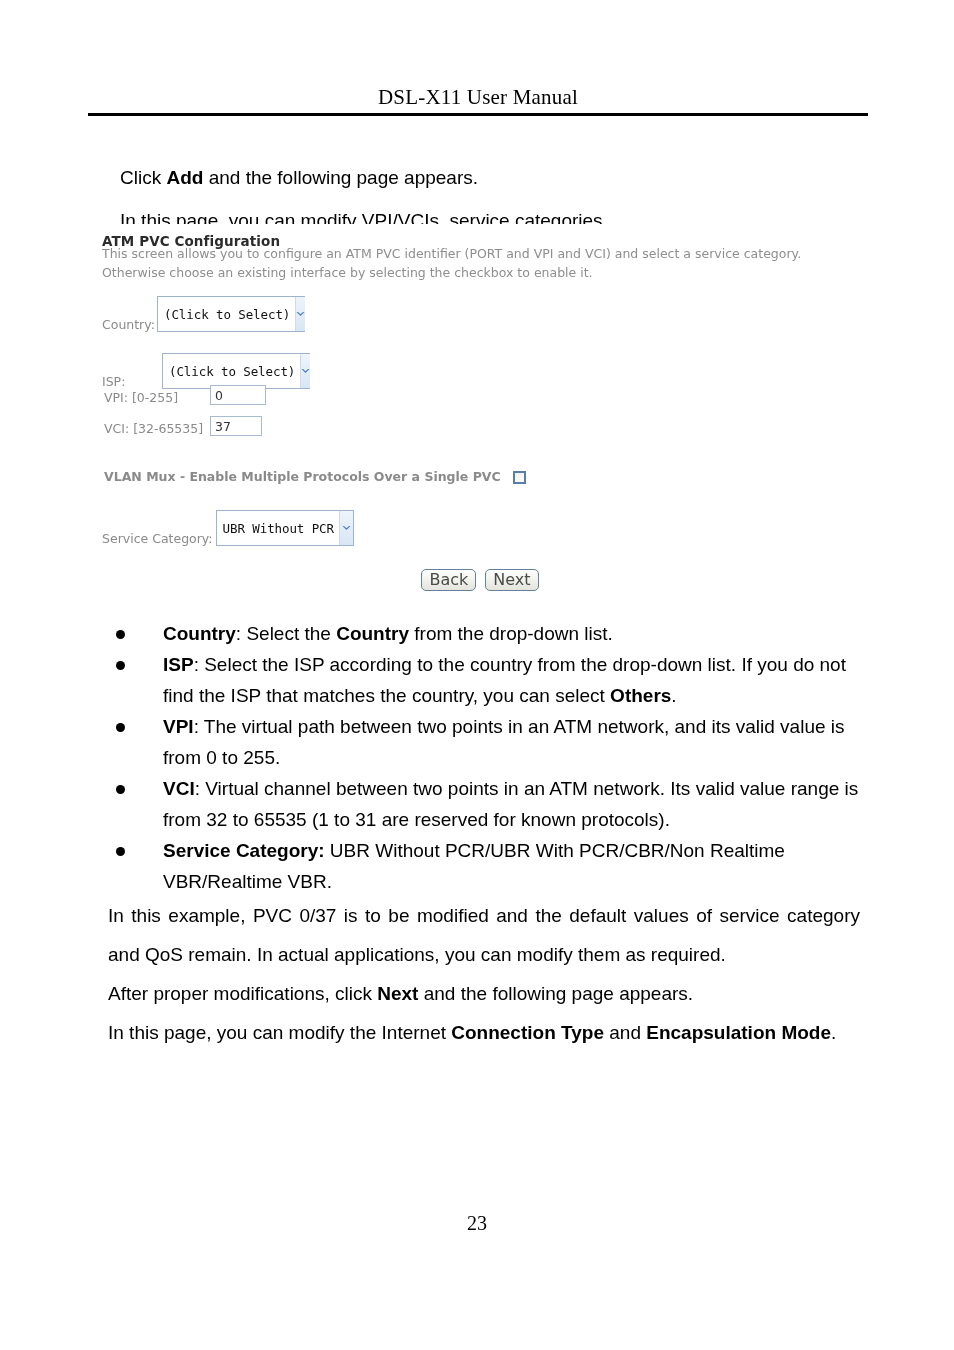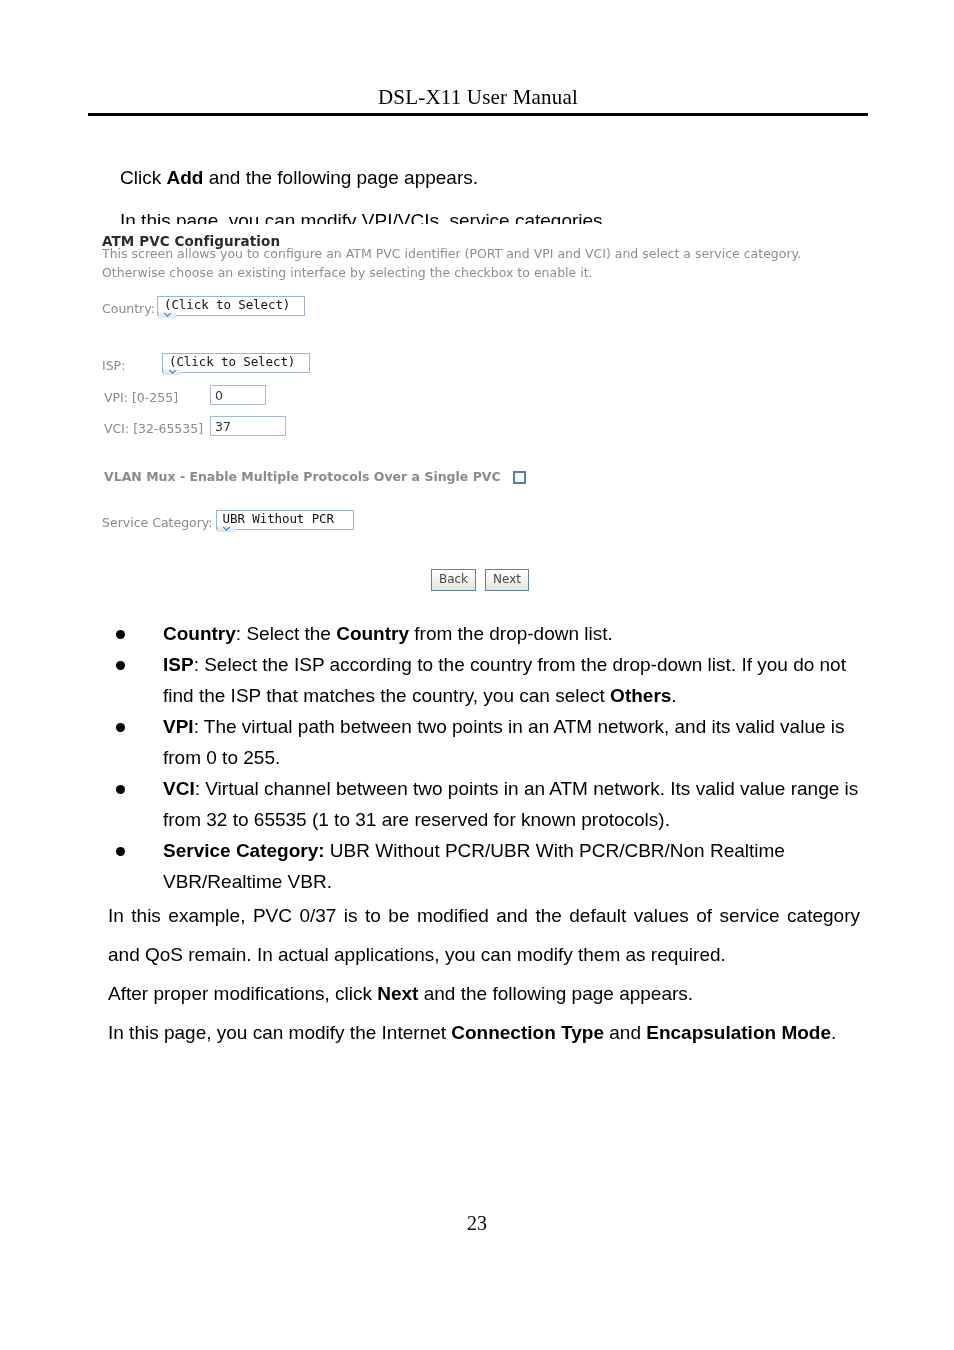--- a/index.html
+++ b/index.html
@@ -92,23 +92,22 @@
     color: #8a8a8a;
     white-space: nowrap;
   }
 
   
   .sel {
     display: inline-flex;
     align-items: stretch;
     border: 1px solid #9fb4cc;
     background: #ffffff;
-    height: 20px;
+    height: 36px;
     box-sizing: border-box;
-    flex-direction: column;
   }
   .sel .sel-text {
     font-family: "DejaVu Sans Mono", monospace;
     font-size: 12.5px;
     color: #111;
     padding: 0 5px 0 6px;
     display: flex;
     align-items: center;
     white-space: nowrap;
     letter-spacing: -0.1px;
@@ -151,24 +150,24 @@
     position: absolute;
     left: 0;
     top: 345px;
     width: 760px;
     display: flex;
     justify-content: center;
     gap: 9px;
   }
   .btn {
     border: 1px solid #63809f;
-    border-radius: 0;
+    border-radius: 5px;
     background: linear-gradient(to bottom, #fdfdfb 0%, #f1f1ec 55%, #e4e4dd 100%);
     font-family: "DejaVu Sans", sans-serif;
-    font-size: 12px;
+    font-size: 16px;
     color: #4a4a4a;
     padding: 2px 7px 3px 7px;
     line-height: 15px;
   }
 
   
   .bullets {
     position: absolute;
     left: 108px;
     top: 618px;
@@ -257,21 +256,21 @@
     </span>
   </div>
 
   <div class="field-row" style="left:4px; top:161px;">
     <span class="field-label" style="width:106px;">VPI: [0-255]</span>
     <span class="tin" style="width:56px;">0</span>
   </div>
 
   <div class="field-row" style="left:4px; top:192px;">
     <span class="field-label" style="width:106px;">VCI: [32-65535]</span>
-    <span class="tin" style="width:76px;">37</span>
+    <span class="tin" style="width:52px;">37</span>
   </div>
 
   <div class="field-row" style="left:4px; top:245px;font-weight:bold;">
     <span class="field-label" style="margin-right:12px;">VLAN Mux - Enable Multiple Protocols Over a Single PVC</span>
     <span class="cbx"></span>
   </div>
 
   <div class="field-row" style="left:2px; top:286px;">
     <span class="field-label" style="margin-right:3px;">Service Category:</span>
     <span class="sel" style="width:138px;">

